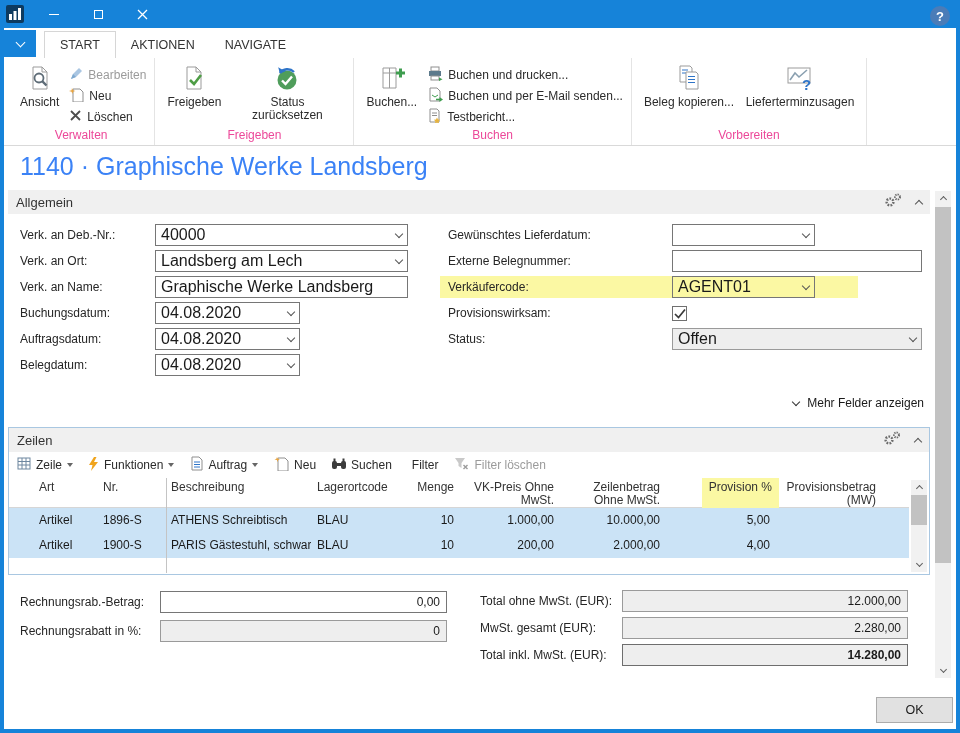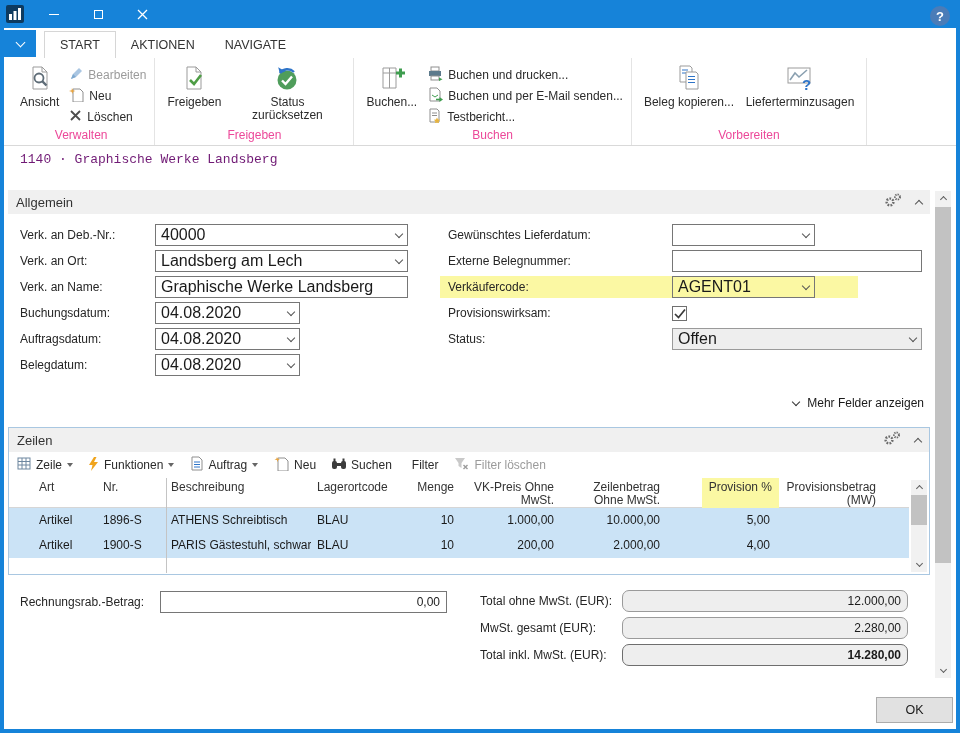--- a/index.html
+++ b/index.html
@@ -32,21 +32,21 @@
   .rgroup-body { flex:1; display:flex; align-items:flex-start; }
   .rgroup-label { text-align:center; color:#ec4899; font-size:12px; height:18px; line-height:16px; }
   .rbtn-large { display:flex; flex-direction:column; align-items:center; padding:2px 6px; max-width:120px; }
   .rbtn-large .ricon { height:32px; display:flex; align-items:center; }
   .rbtn-large .rlabel { font-size:12px; color:#2b2b2b; text-align:center; line-height:13px; margin-top:2px; }
   .rsmall-col { display:flex; flex-direction:column; justify-content:center; gap:3px; padding:6px 2px 0 4px; }
   .rbtn-small { display:flex; align-items:center; gap:5px; font-size:12px; color:#2b2b2b; height:18px; }
   .rbtn-small.disabled { color:#9b9b9b; }
 
   
-  .page-title { position:absolute; left:20px; top:152px; font-size:13px; color:#701a75;font-family:Liberation Mono, monospace; }
+  .page-title { position:absolute; left:20px; top:152px; font-size:25px; color:#3b82f6; }
 
   .section-header { position:absolute; left:8px; width:922px; height:24px; background:#f0f0f0; display:flex; align-items:center; padding:0 8px; font-size:13px; color:#333; }
   .sh-right { margin-left:auto; display:flex; align-items:center; gap:12px; }
 
   .frow { display:flex; align-items:center; height:22px; margin-bottom:4px; }
   .flabel { font-size:12px; color:#262626; }
   .fields-left { position:absolute; left:20px; top:224px; width:400px; }
   .fields-left .flabel { width:135px; flex:none; }
   .fields-right { position:absolute; left:448px; top:224px; width:482px; }
   .fields-right .flabel { width:224px; flex:none; }
@@ -96,21 +96,21 @@
   .chev-sb { width:5px; height:5px; border-right:1.3px solid #5f5f5f; border-bottom:1.3px solid #5f5f5f; display:inline-block; }
   .table-scroll { left:902px; top:52px; height:92px; }
   .main-scroll { left:935px; top:191px; height:487px; }
 
   
   .total-row { position:absolute; display:flex; align-items:center; height:22px; }
   .total-row .flabel { line-height:22px; }
   .tl-label { width:140px; flex:none; }
   .tr-label { width:142px; flex:none; }
   .tfield { height:22px; border:1px solid #767676; background:#fff; font-size:12px; color:#1a1a1a; display:flex; align-items:center; justify-content:flex-end; padding:0 6px; }
-  .tfield.disabled { background:#eee; border-color:#9a9a9a;border-radius:7px; }
+  .tfield.disabled { background:#eee; border-color:#9a9a9a; }
   .tfield.bold { font-weight:bold; border-color:#6e6e6e; }
   .w287 { width:287px; } .w286 { width:286px; }
 
   .ok-button { position:absolute; left:876px; top:697px; width:77px; height:26px; background:#e1e1e1; border:1px solid #acacac; font-size:12.5px; color:#1a1a1a; display:flex; align-items:center; justify-content:center; }
 </style>
 </head>
 <body>
 
 <div class="window">
 
@@ -518,20 +518,26 @@
         </div>
     </div>
   </div>
 
   <div class="total-row" style="left:20px; top:591px; width:427px;">
     <span class="flabel tl-label">Rechnungsrab.-Betrag:</span>
     <div class="tfield w287">
         <span>0,00</span>
       </div>
   </div>
+  <div class="total-row" style="left:20px; top:620px; width:427px;">
+    <span class="flabel tl-label">Rechnungsrabatt in %:</span>
+    <div class="tfield w287 disabled">
+        <span>0</span>
+      </div>
+  </div>
 
   <div class="total-row" style="left:480px; top:590px; width:428px;">
     <span class="flabel tr-label">Total ohne MwSt. (EUR):</span>
     <div class="tfield w286 disabled">
         <span>12.000,00</span>
       </div>
   </div>
   <div class="total-row" style="left:480px; top:617px; width:428px;">
     <span class="flabel tr-label">MwSt. gesamt (EUR):</span>
     <div class="tfield w286 disabled">

